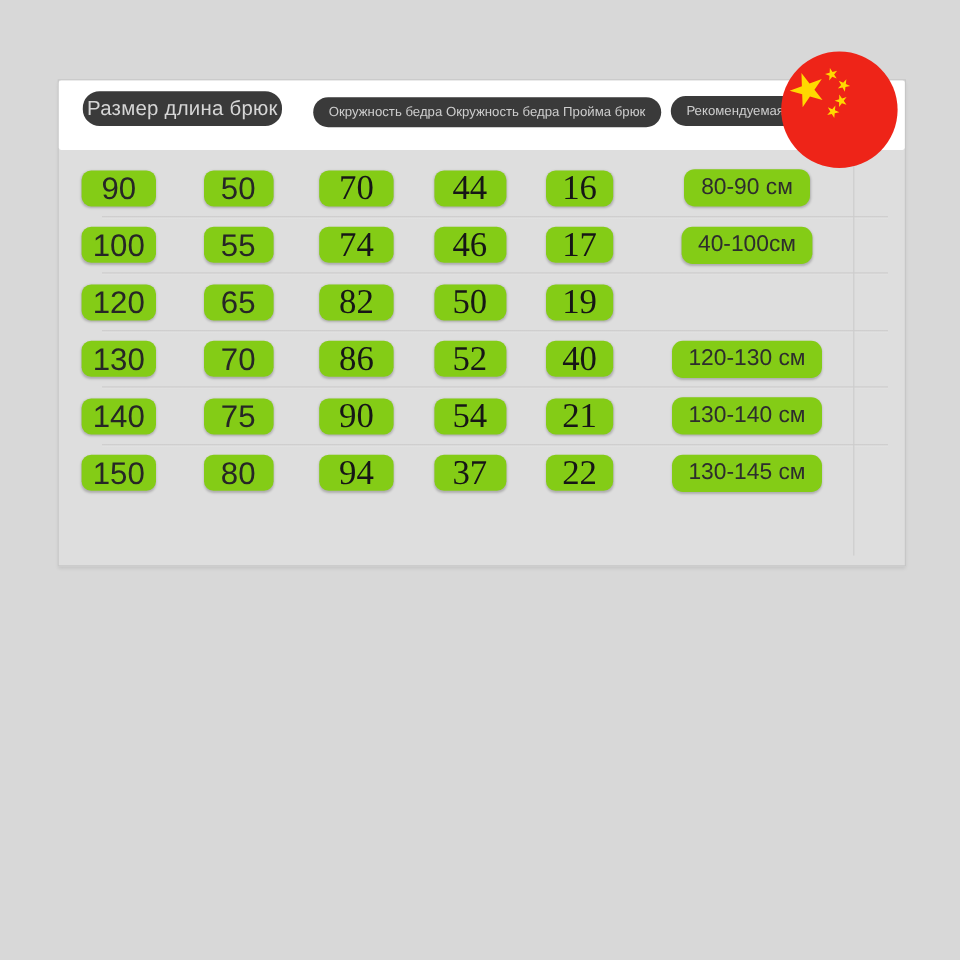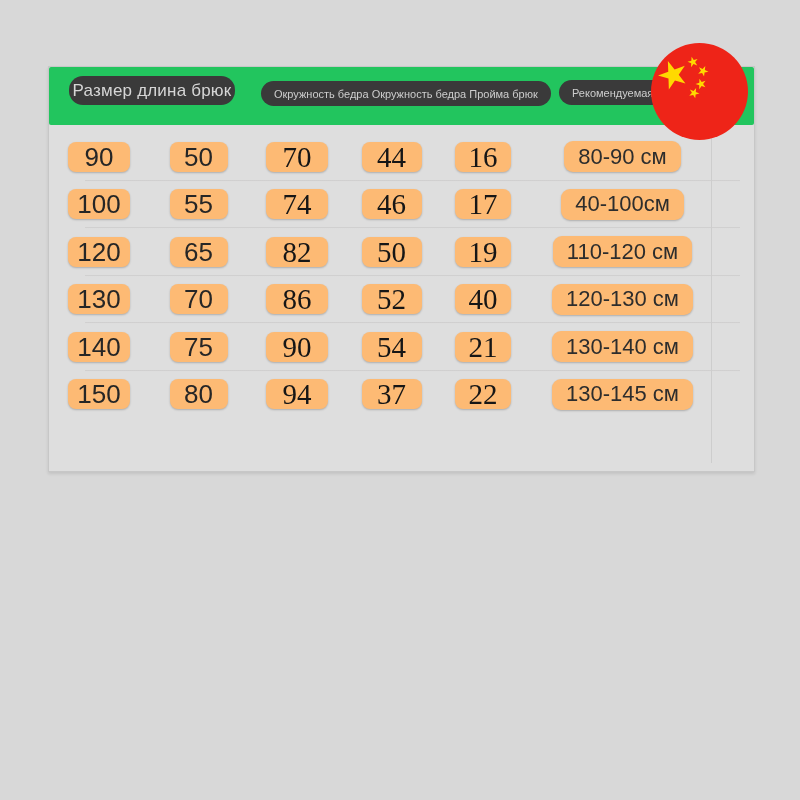--- a/index.html
+++ b/index.html
@@ -16,21 +16,21 @@
     border:1px solid #c7c7c7;
     box-sizing:border-box;
     box-shadow:0 2px 3px rgba(0,0,0,0.10);
   }
   .panel::after{ 
     content:"";position:absolute;top:46px;bottom:8px;right:42px;width:1px;
     background:#cdcdcd;
   }
   .header-bar{
     position:absolute;left:0;top:0;width:100%;height:58px;
-    background:#22c55e;border-radius:2px;
+    background:#ffffff;border-radius:2px;
   }
   .hpill{
     position:absolute;display:flex;align-items:center;justify-content:center;
     background:#3a3a3a;color:#cdcdcd;white-space:nowrap;
   }
   .hpill-1{
     left:20px;top:9px;height:29px;width:166px;border-radius:14px;
     font-size:17px;color:#d6d6d6;letter-spacing:.2px;
   }
   .hpill-2{
@@ -51,32 +51,32 @@
     display:grid;
     grid-template-columns:100px 99px 98px 91px 92px 1fr;
     align-items:center;justify-items:center;
     position:relative;
   }
   .row:not(:last-child)::after{
     content:"";position:absolute;left:36px;right:14px;bottom:-1px;height:2px;
     background:linear-gradient(#cac9c9,#e4e4e4);
   }
   .pill{
-    background:#fdba74;border-radius:8px;
+    background:#84cc16;border-radius:8px;
     display:flex;align-items:center;justify-content:center;
     box-shadow:0 1px 2px rgba(0,0,0,0.22);
     height:30px;color:#1e1e1e;
   }
   .num{line-height:30px;}
   .sansnum{font-family:"Liberation Sans",sans-serif;font-size:26px;color:#262626;}
   .serifnum{font-family:"Liberation Serif",serif;font-size:29px;color:#161616;}
   .c1{min-width:62px;} .c2{min-width:58px;} .c3{min-width:62px;}
   .c4{min-width:60px;} .c5{min-width:56px;}
   .c6{
-    height:31px;padding:0 14px;font-size:22px;color:#2d2d2d;
+    height:31px;padding:0 14px;font-size:19px;color:#2d2d2d;
     transform:translateX(-19px);white-space:nowrap;border-radius:9px;
   }
   .flag{
     position:absolute;left:651px;top:43px;width:97px;height:97px;
     border-radius:50%;background:#ee2418;z-index:5;
   }
   .flag svg{position:absolute;left:0;top:0;}
 </style>
 </head>
 <body>
@@ -104,21 +104,20 @@
       <span class="pill num serifnum c4">46</span>
       <span class="pill num serifnum c5">17</span>
       <span class="pill c6">40-100см</span>
     </div>
     <div class="row">
       <span class="pill num sansnum c1">120</span>
       <span class="pill num sansnum c2">65</span>
       <span class="pill num serifnum c3">82</span>
       <span class="pill num serifnum c4">50</span>
       <span class="pill num serifnum c5">19</span>
-      <span class="pill c6">110-120 см</span>
     </div>
     <div class="row">
       <span class="pill num sansnum c1">130</span>
       <span class="pill num sansnum c2">70</span>
       <span class="pill num serifnum c3">86</span>
       <span class="pill num serifnum c4">52</span>
       <span class="pill num serifnum c5">40</span>
       <span class="pill c6">120-130 см</span>
     </div>
     <div class="row">

